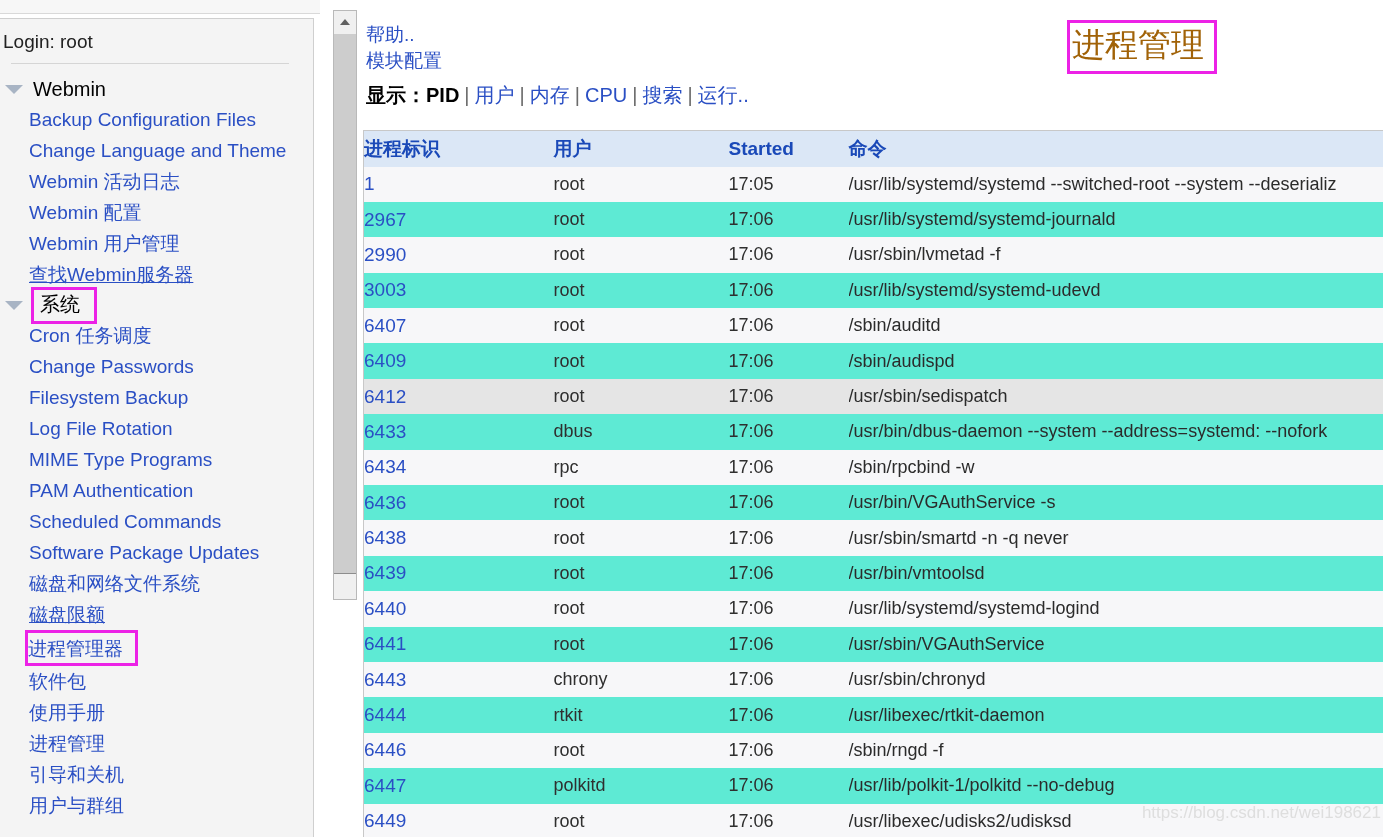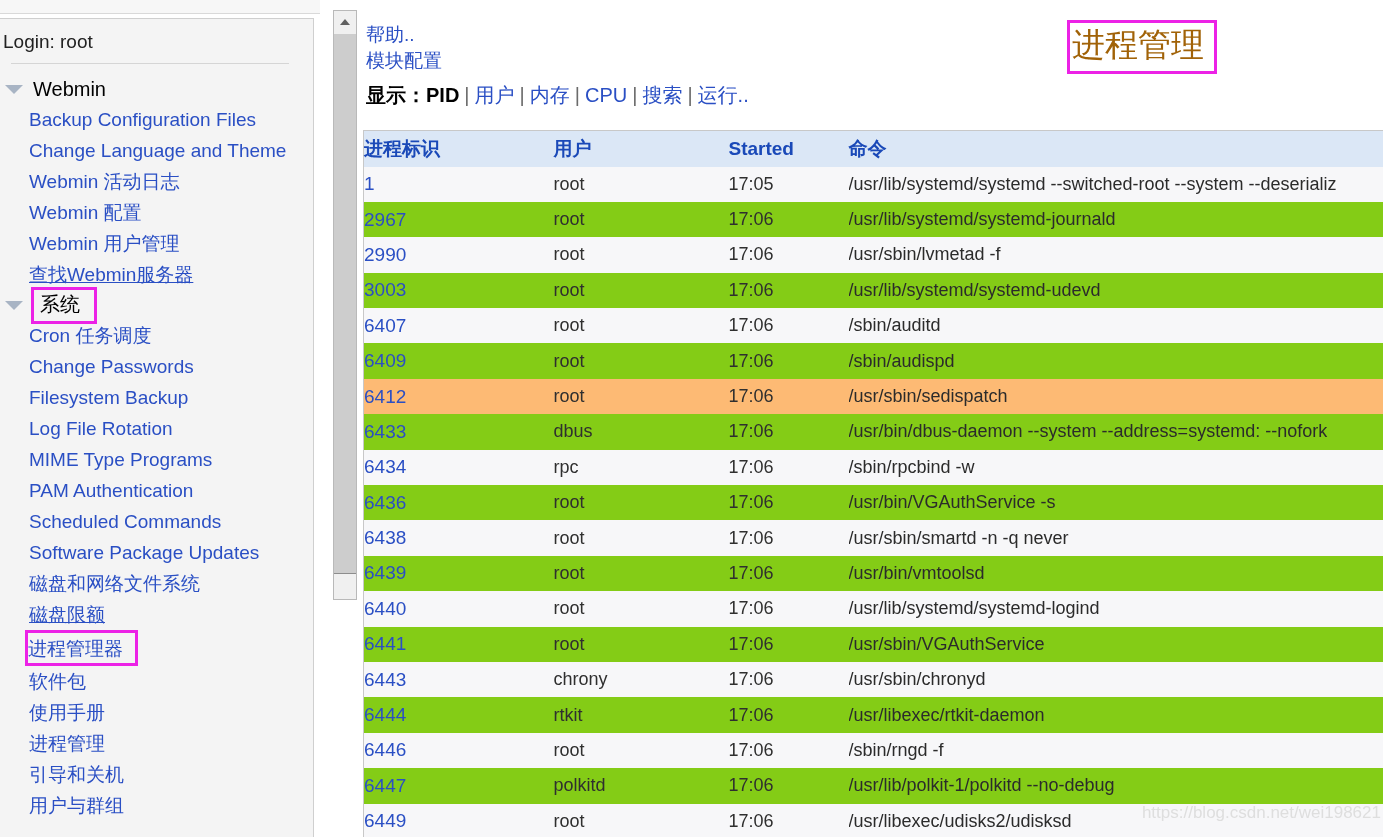--- a/index.html
+++ b/index.html
@@ -187,22 +187,22 @@
   .col-start { width: 120px; }
   .col-cmd   { width: 535px; }
 
   .thead-row th.h-pid   { padding-left: 12px; }
   .thead-row th.h-user  { padding-left: 8px; }
   .thead-row th.h-start { padding-left: 10px; }
   .thead-row th.h-cmd   { padding-left: 10px; }
 
   .prow { height: 35.4px; }
   .prow.odd  { background: #f7f7f9; }
-  .prow.even { background: #84cc16; }
-  .prow.hl   { background: #fdba74; }
+  .prow.even { background: #5eead4; }
+  .prow.hl   { background: #e5e5e5; }
 
   .c-pid { font-size: 19px; color: #2a4fc4; white-space: nowrap; vertical-align: middle; }
   .c-pid a { color: #2a4fc4; text-decoration: none; cursor: pointer; }
   .c-user, .c-start {
     font-size: 18px; color: #2f2f2f; white-space: nowrap; vertical-align: middle;
   }
   .c-user { padding-left: 8px; }
   .c-start { padding-left: 10px; }
   .c-cmd {
     font-size: 18px; color: #2b2b2b; white-space: nowrap;

